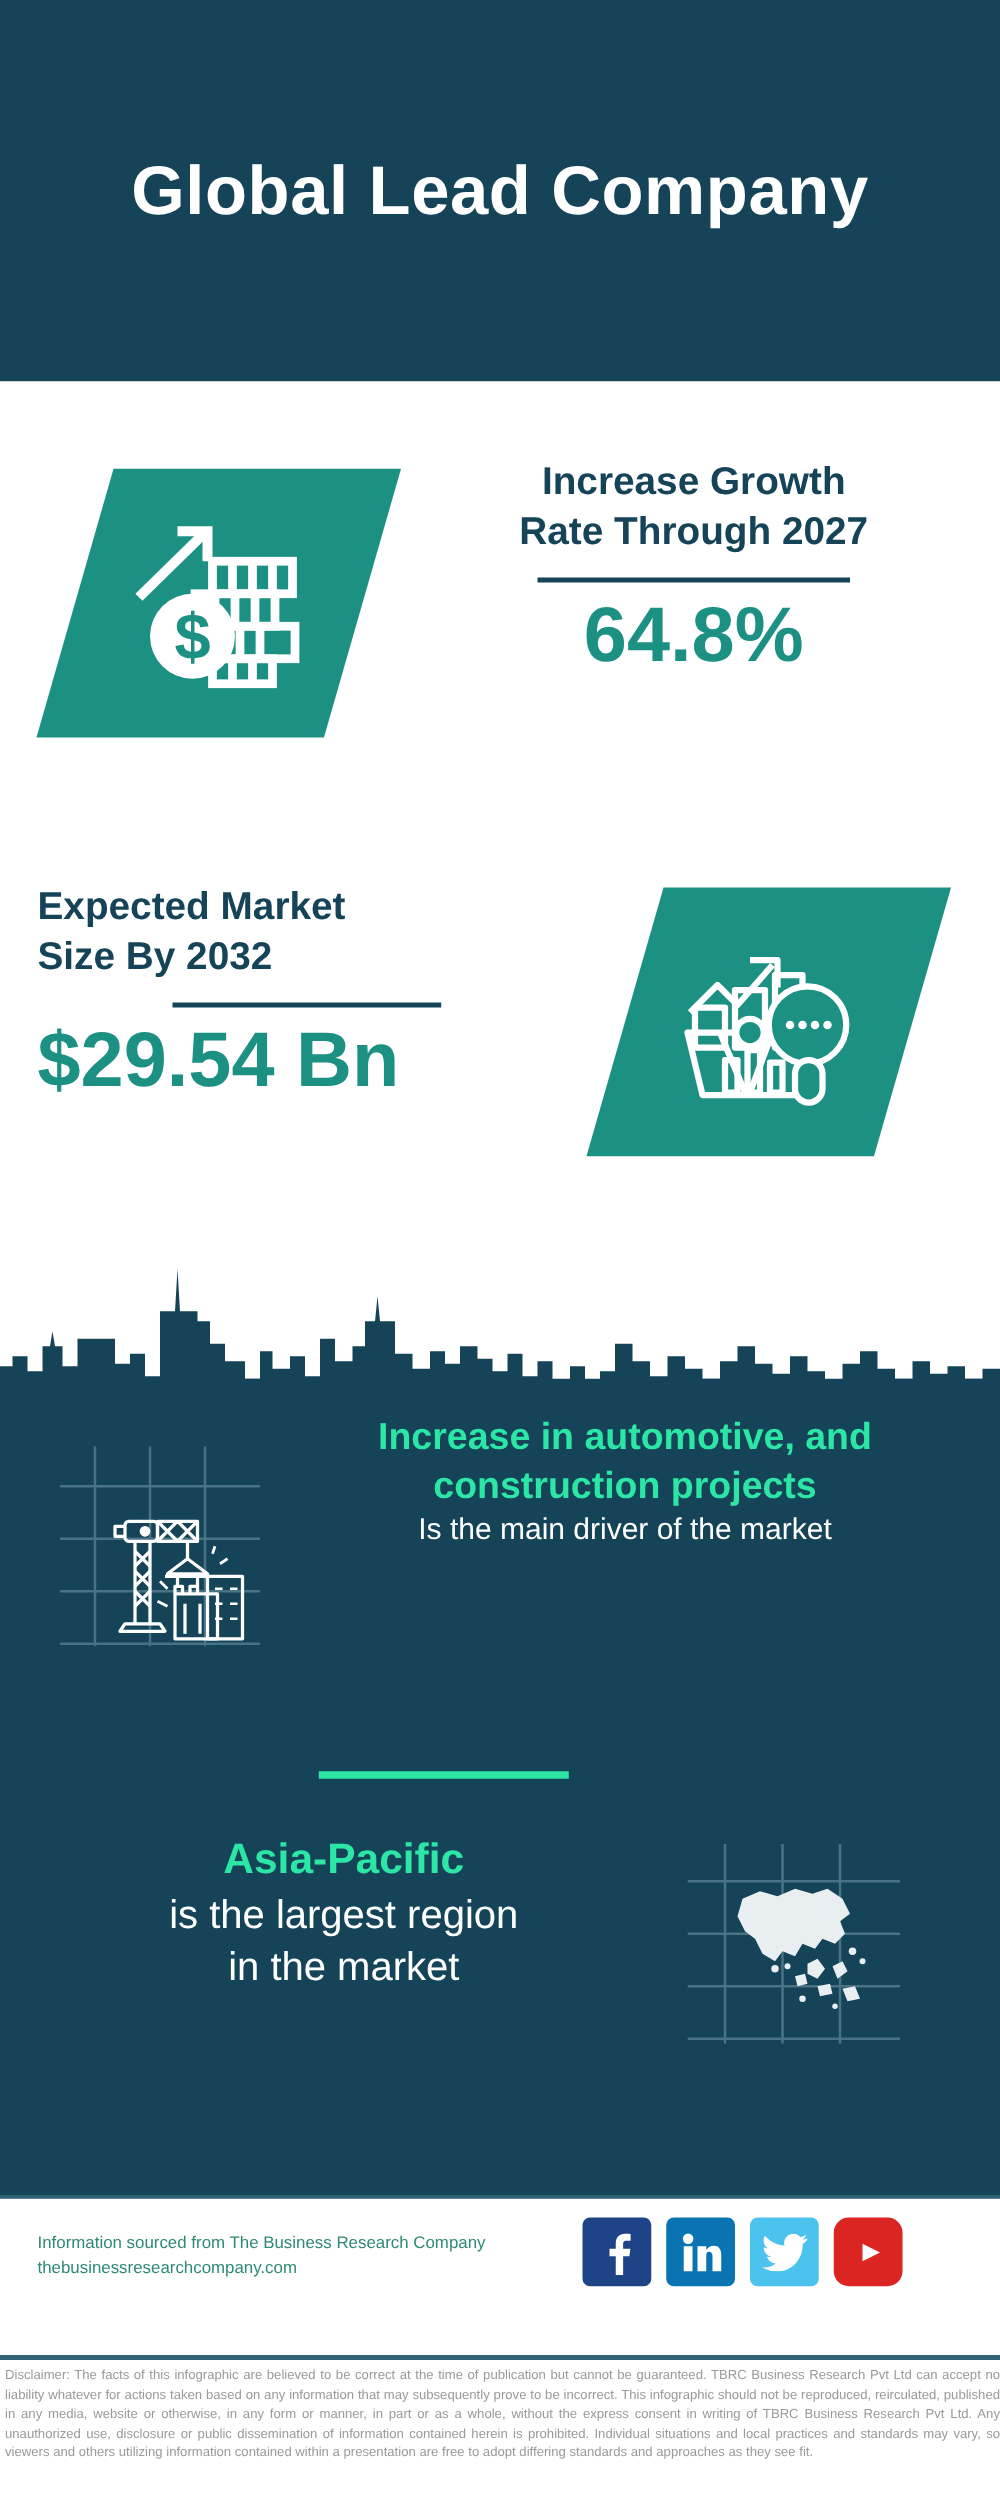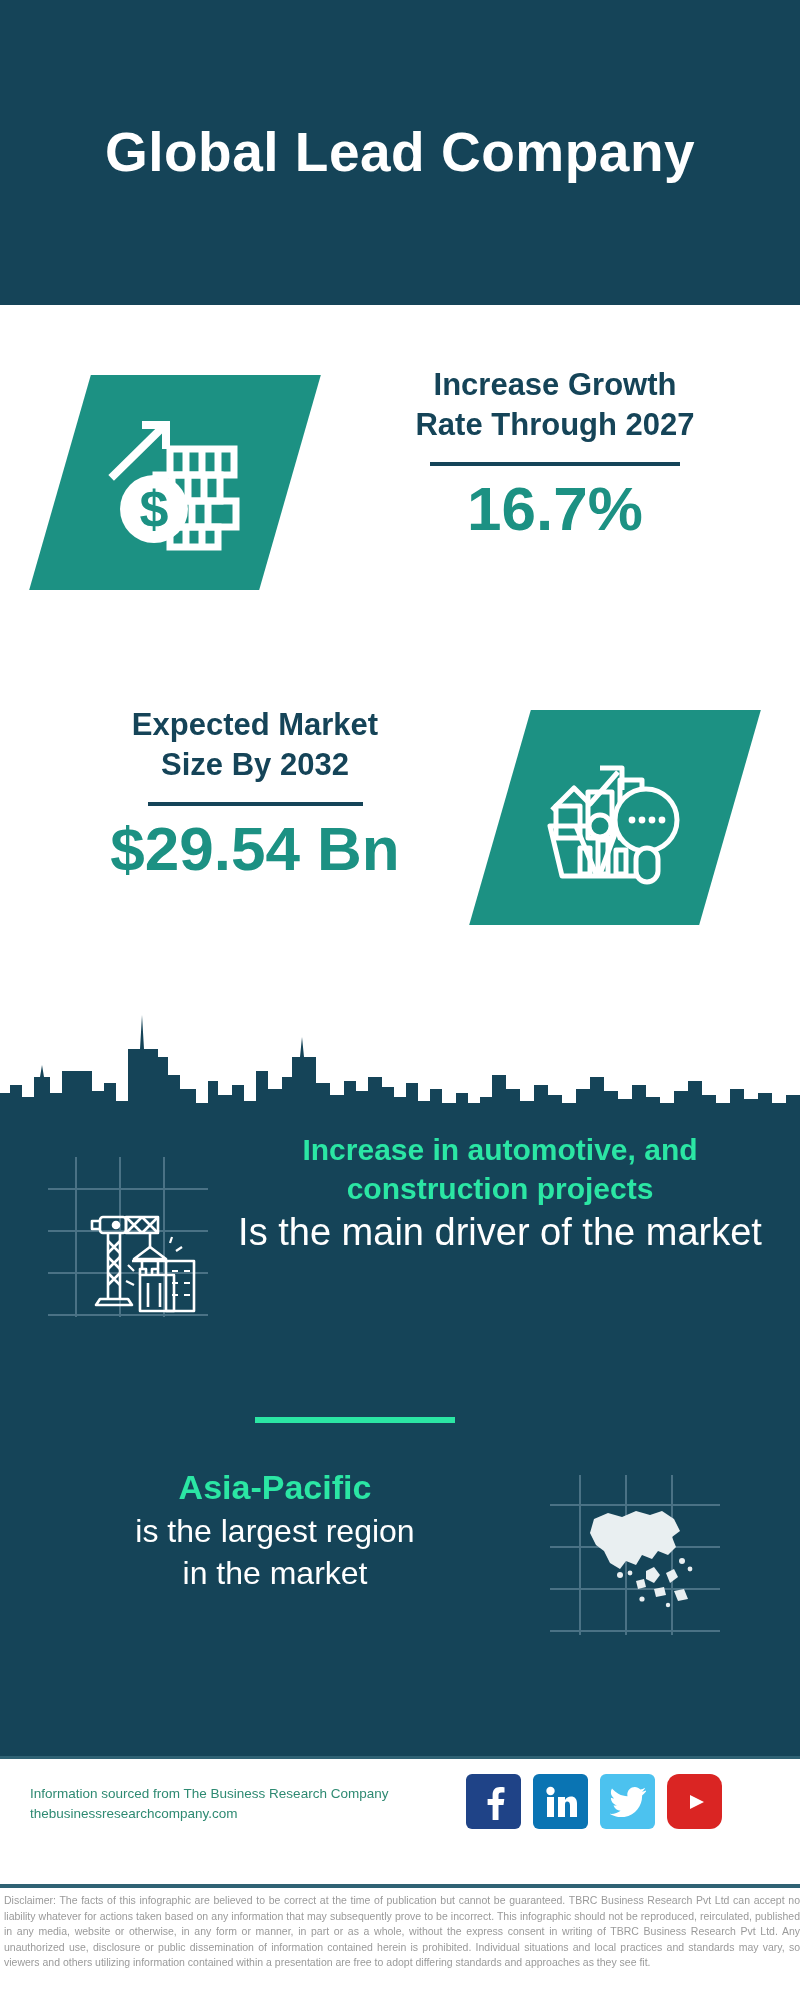--- a/index.html
+++ b/index.html
@@ -44,21 +44,21 @@
   }
   .stat-rule.w2{width:215px;}
   .stat-value{
     color:#1C9183;font-size:62px;font-weight:bold;line-height:1.05;
   }
 
   
   .stat2{position:absolute;left:0;top:655px;width:800px;height:330px;}
   #badge2{left:500px;top:55px;}
   .stat2-text{
-    position:absolute;left:40px;top:50px;width:430px;text-align:center;
+    position:absolute;left:30px;top:50px;width:430px;
   }
 
   
   .darkwrap{position:absolute;left:0;top:985px;width:800px;height:790px;}
   .skyline{position:absolute;left:0;top:0;width:800px;height:130px;display:block;}
   .darkbody{
     position:absolute;left:0;top:118px;width:800px;height:672px;background:#154458;
   }
 
   
@@ -66,21 +66,21 @@
     position:absolute;left:0;top:160px;width:724px;height:240px;
   }
   .crane-icon{position:absolute;left:48px;top:12px;width:160px;height:160px;}
   .driver-text{
     position:absolute;left:230px;top:-15px;width:540px;text-align:center;
   }
   .hl-green{
     color:#2BE6A4;font-size:30px;font-weight:bold;line-height:1.3;display:block;
   }
   .sub-white{
-    color:#ffffff;font-size:38px;line-height:1.3;display:block;
+    color:#ffffff;font-size:24px;line-height:1.3;display:block;
   }
 
   .green-divider{
     position:absolute;left:255px;top:432px;width:200px;height:6px;background:#2BE6A4;
   }
 
   
   .region-row{position:absolute;left:0;top:480px;width:800px;height:220px;}
   .map-icon{position:absolute;left:550px;top:10px;width:170px;height:160px;}
   .region-text{
@@ -156,21 +156,21 @@
           </g>
           <circle cx="54" cy="96" r="34" fill="#ffffff"></circle>
           <text x="54" y="114" font-family="'Liberation Sans',sans-serif" font-size="52" font-weight="bold" fill="#1C9183" text-anchor="middle">$</text>
         </svg>
       </div>
     </div>
     <div class="stat1-text">
       <div class="stat-head">Increase Growth</div>
       <div class="stat-head">Rate Through 2027</div>
       <div class="stat-rule"></div>
-      <div class="stat-value">16.7%</div>
+      <div class="stat-value">64.8%</div>
     </div>
   </div>
 
   <div class="stat2">
     <div class="stat2-text">
       <div class="stat-head">Expected Market</div>
       <div class="stat-head">Size By 2032</div>
       <div class="stat-rule w2"></div>
       <div class="stat-value">$29.54 Bn</div>
     </div>

